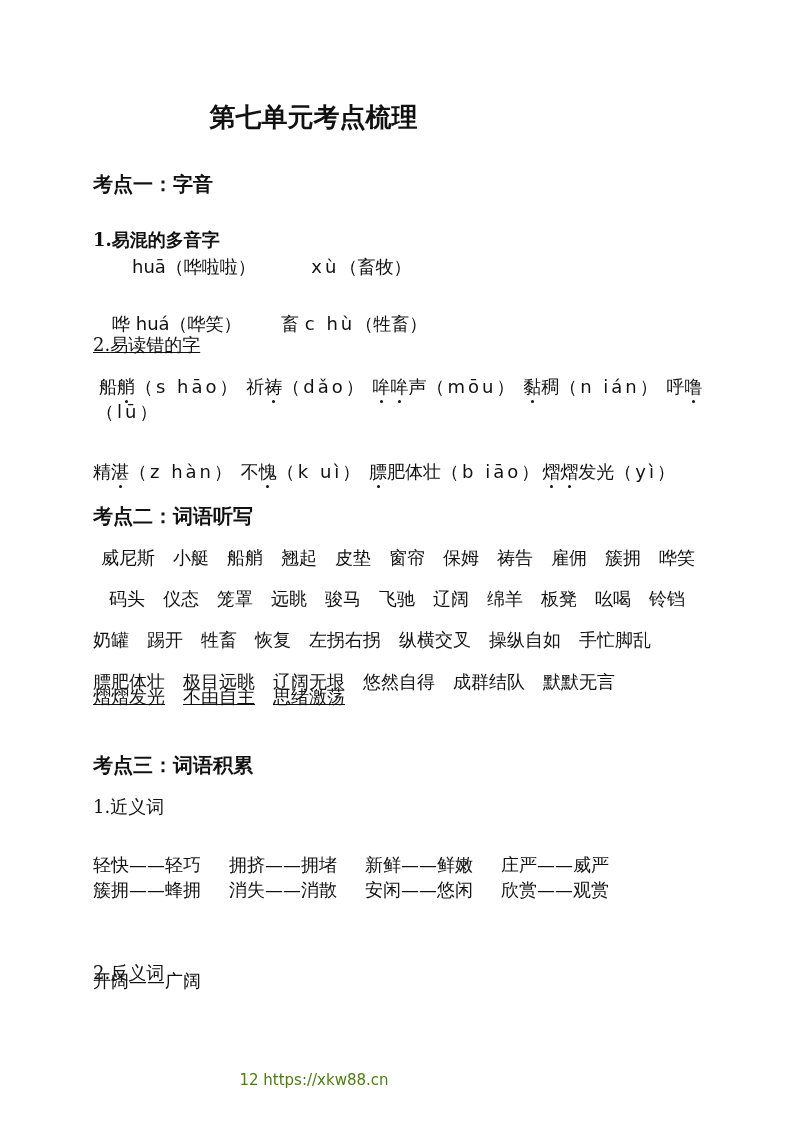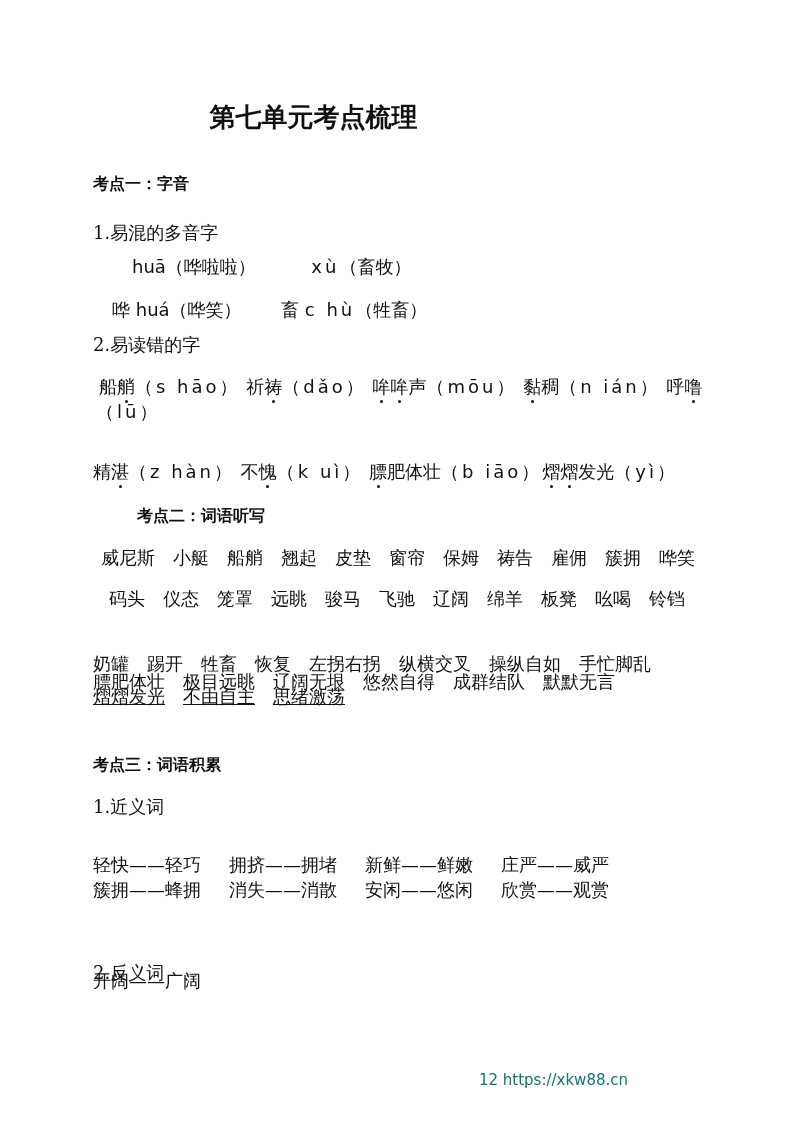--- a/index.html
+++ b/index.html
@@ -1,79 +1,79 @@
 <!DOCTYPE html>
 <html><head>
 <meta charset="utf-8">
 <style>
   html, body { margin: 0; padding: 0; background: #ffffff; }
   body { width: 793px; height: 1122px; position: relative; overflow: hidden;
          font-family: "DejaVu Sans", "Liberation Sans", sans-serif; color: #111; }
   .title { position: absolute; top: 100px; left: 0; width: 627px; text-align: center;
            font-size: 26px; font-weight: bold; letter-spacing: 0px; }
   .line { position: absolute; left: 93px; font-size: 18px; white-space: nowrap; line-height: 24px; }
-  .h { font-weight: bold; font-size: 16px; }
+  .h { font-weight: bold; font-size: 20px; }
   .num { font-family: "DejaVu Serif", "Liberation Serif", serif; }
   .py { letter-spacing: 3px; text-align: right; }
   .em { position: relative; display: inline-block; }
   .em::after { content: ""; position: absolute; left: 50%; bottom: -4px; width: 3px; height: 3px;
                margin-left: -1.5px; border-radius: 50%; background: #111; }
   .gap { display: inline-block; }
   .words span { margin-right: 18px; }
   .syn span { margin-right: 28px; }
-  .footer { position: absolute; top: 1071px; left: 0; width: 628px; text-align: right;
-            font-size: 15px; color: #0f766e; }
+  .footer { position: absolute; top: 1071px; left: 0; width: 628px; text-align: center;
+            font-size: 15px; color: #4d7c0f; }
 </style>
 </head>
 <body>
 
 <div class="title">第七单元考点梳理</div>
 
 <div class="line h" style="top:172px;">考点一：字音</div>
-<div class="line" style="top:221px;">
+<div class="line" style="top:228px;font-weight:bold;">
   <span class="num">1.</span><span>易混的多音字</span>
 </div>
 <div class="line" style="top:255px; left:132px;">
   <span>huā</span><span>（哗啦啦）</span>
   <span class="gap" style="width:44px;"></span>
   <span class="py">xù</span><span>（畜牧）</span>
 </div>
-<div class="line" style="top:298px; left:112px;">
+<div class="line" style="top:312px; left:112px;">
   <span>哗</span>
   <span>huá</span><span>（哗笑）</span>
   <span class="gap" style="width:28px;"></span>
   <span>畜</span>
   <span class="py">c hù</span><span>（牲畜）</span>
 </div>
-<div class="line" style="top:333px;">
+<div class="line" style="top:333px;text-decoration:underline;">
   <span class="num">2.</span><span>易读错的字</span>
 </div>
 
 <div class="line" style="top:375px;margin-left:6px;">
   <span><span>船</span><span class="em">艄</span><span class="py">（s hāo）</span></span>
   <span><span>祈</span><span class="em">祷</span><span class="py">（dǎo）</span></span>
   <span><span class="em">哞</span><span class="em">哞</span><span>声</span><span class="py">（mōu）</span></span>
   <span><span class="em">黏</span><span>稠</span><span class="py">（n ián）</span></span>
   <span><span>呼</span><span class="em">噜</span></span>
 </div>
 <div class="line py" style="top:400px; left:96px;">（lū）</div>
 <div class="line" style="top:460px;">
   <span><span>精</span><span class="em">湛</span><span class="py">（z hàn）</span></span>
   <span><span>不</span><span class="em">愧</span><span class="py">（k uì）</span></span>
   <span><span class="em">膘</span><span>肥体壮</span><span class="py">（b iāo）</span></span><span><span class="em">熠</span><span class="em">熠</span><span>发光</span><span class="py">（yì）</span></span>
 </div>
 
-<div class="line h" style="top:504px;margin-left:44px;">考点二：词语听写</div>
+<div class="line h" style="top:504px;">考点二：词语听写</div>
 <div class="line words" style="top:546px;margin-left:8px;">
   <span>威尼斯</span><span>小艇</span><span>船艄</span><span>翘起</span><span>皮垫</span><span>窗帘</span><span>保姆</span><span>祷告</span><span>雇佣</span><span>簇拥</span><span>哗笑</span>
 </div>
 <div class="line words" style="top:587px;margin-left:16px;">
   <span>码头</span><span>仪态</span><span>笼罩</span><span>远眺</span><span>骏马</span><span>飞驰</span><span>辽阔</span><span>绵羊</span><span>板凳</span><span>吆喝</span><span>铃铛</span>
 </div>
-<div class="line words" style="top:652px;text-align:center;">
+<div class="line words" style="top:628px;text-align:center;">
   <span>奶罐</span><span>踢开</span><span>牲畜</span><span>恢复</span><span>左拐右拐</span><span>纵横交叉</span><span>操纵自如</span><span>手忙脚乱</span>
 </div>
 <div class="line words" style="top:670px;">
   <span>膘肥体壮</span><span>极目远眺</span><span>辽阔无垠</span><span>悠然自得</span><span>成群结队</span><span>默默无言</span>
 </div>
 <div class="line words" style="top:685px;text-decoration:underline;">
   <span>熠熠发光</span><span>不由自主</span><span>思绪激荡</span>
 </div>
 
 <div class="line h" style="top:753px;">考点三：词语积累</div>

